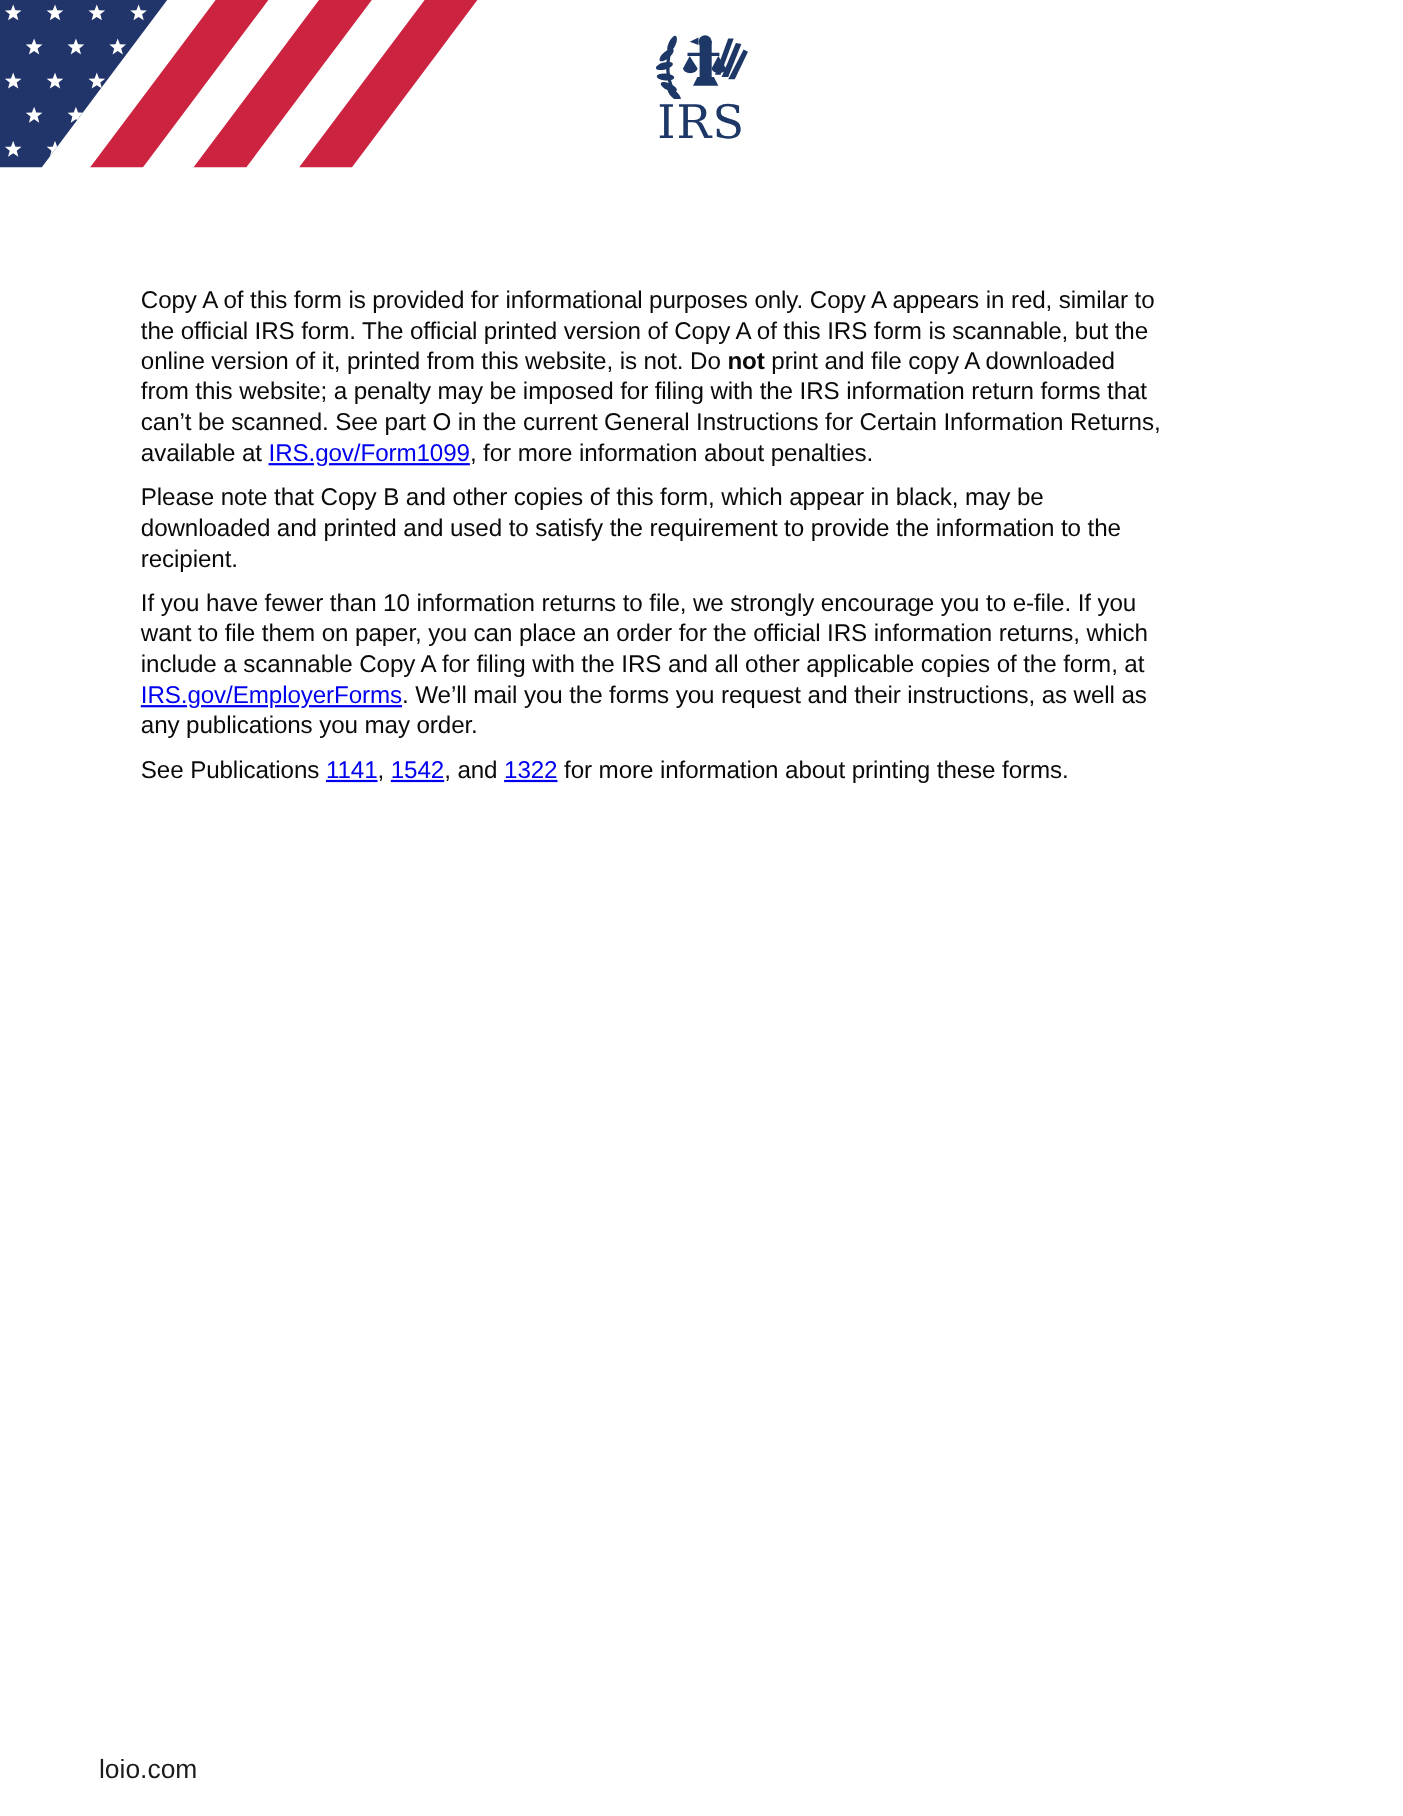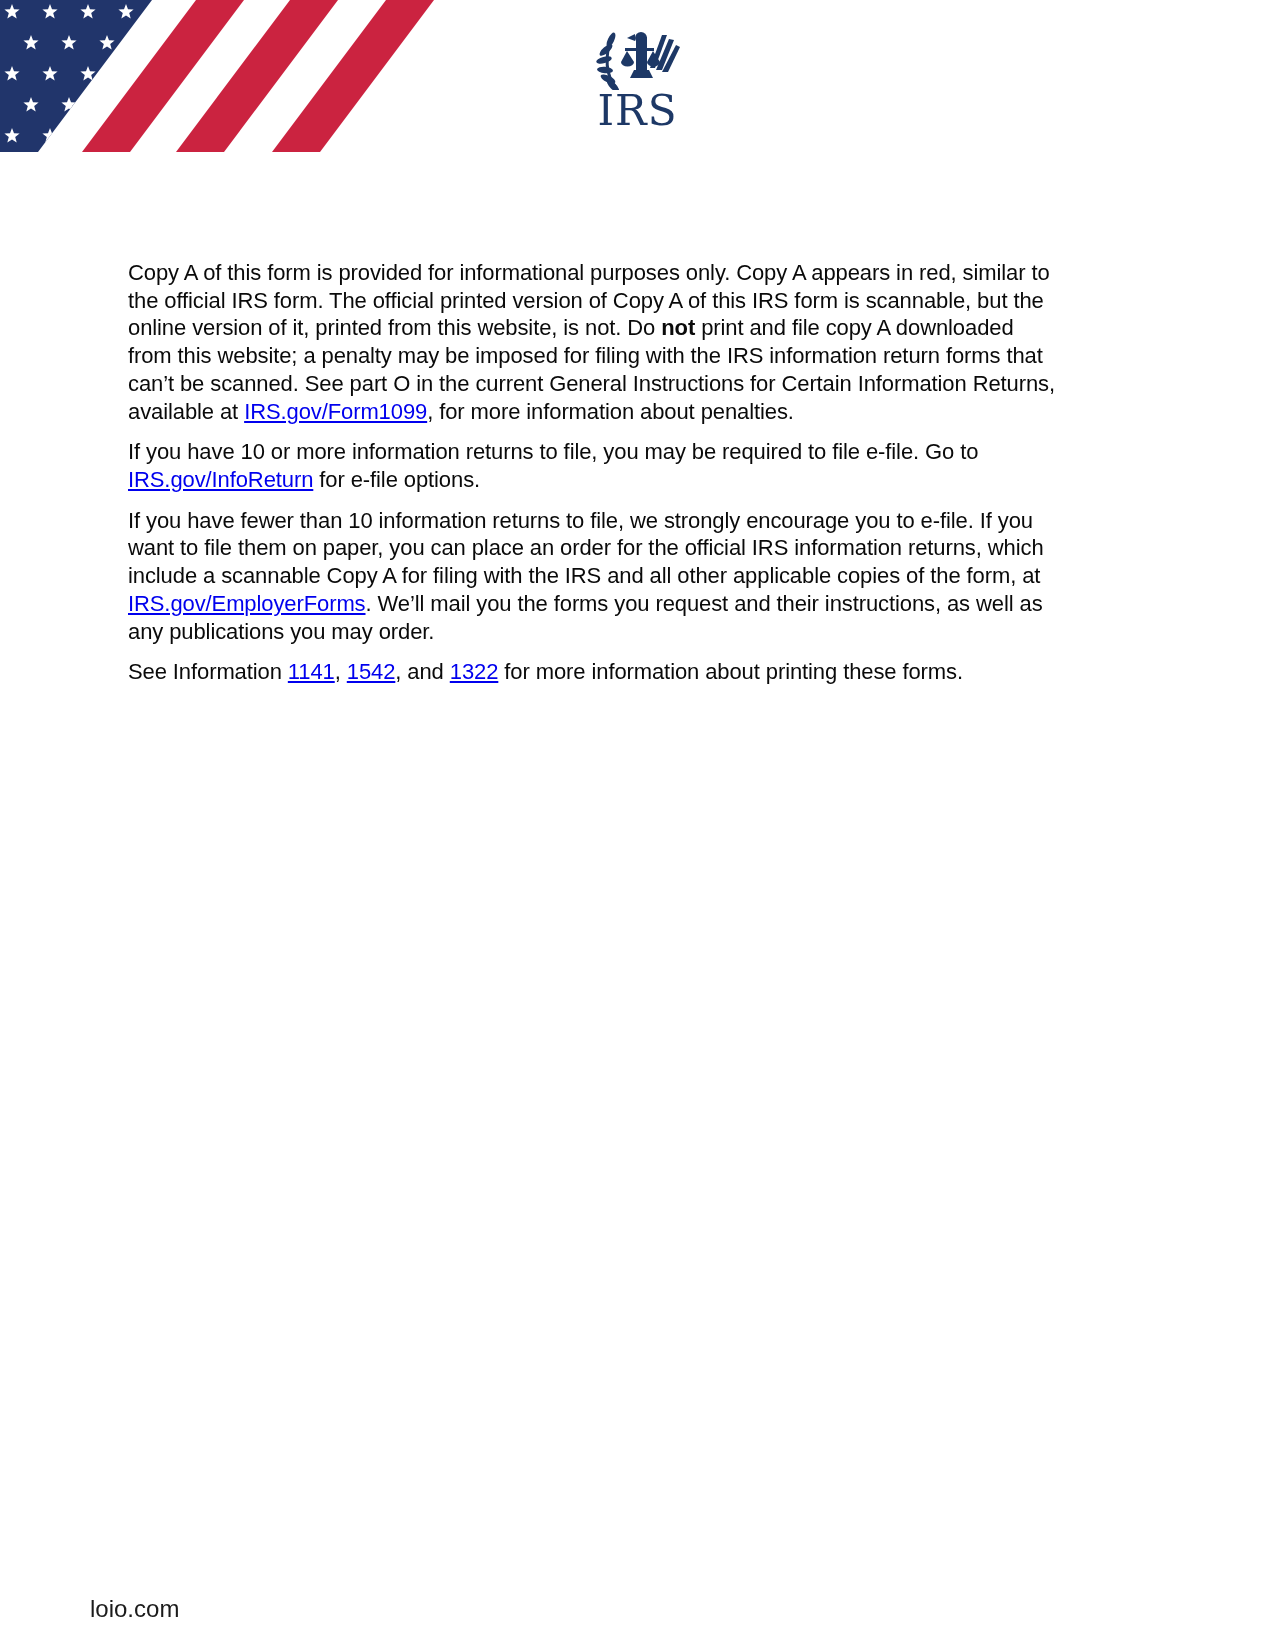--- a/index.html
+++ b/index.html
@@ -97,20 +97,20 @@
 
         <path d="M40,42 L55,42 L59,50 L36,50 Z"></path>
       </g>
     </svg>
     <div class="logo-text">IRS</div>
   </div>
 
 
   <div class="content">
       <p><span>Copy A of this form is provided for informational purposes only. Copy A appears in red, similar to the official IRS form. The official printed version of Copy A of this IRS form is scannable, but the online version of it, printed from this website, is not. Do </span><b>not</b><span> print and file copy A downloaded from this website; a penalty may be imposed for filing with the IRS information return forms that can’t be scanned. See part O in the current General Instructions for Certain Information Returns, available at </span><a href="#">IRS.gov/Form1099</a><span>, for more information about penalties.</span></p>
-      <p><span>If you have 10 or more information returns to file, you may be required to file e-file. Go to </span><a href="#">IRS.gov/InfoReturn</a><span> for e-file options.</span></p>
+      <p><span>Please note that Copy B and other copies of this form, which appear in black, may be downloaded and printed and used to satisfy the requirement to provide the information to the recipient.</span></p>
       <p><span>If you have fewer than 10 information returns to file, we strongly encourage you to e-file. If you want to file them on paper, you can place an order for the official IRS information returns, which include a scannable Copy A for filing with the IRS and all other applicable copies of the form, at </span><a href="#">IRS.gov/EmployerForms</a><span>. We’ll mail you the forms you request and their instructions, as well as any publications you may order.</span></p>
-      <p><span>See Information </span><a href="#">1141</a><span>, </span><a href="#">1542</a><span>, and </span><a href="#">1322</a><span> for more information about printing these forms.</span></p>
+      <p><span>See Publications </span><a href="#">1141</a><span>, </span><a href="#">1542</a><span>, and </span><a href="#">1322</a><span> for more information about printing these forms.</span></p>
     </div>
 
   <div class="footer">loio.com</div>
 
 </div>
 
 </body></html>

